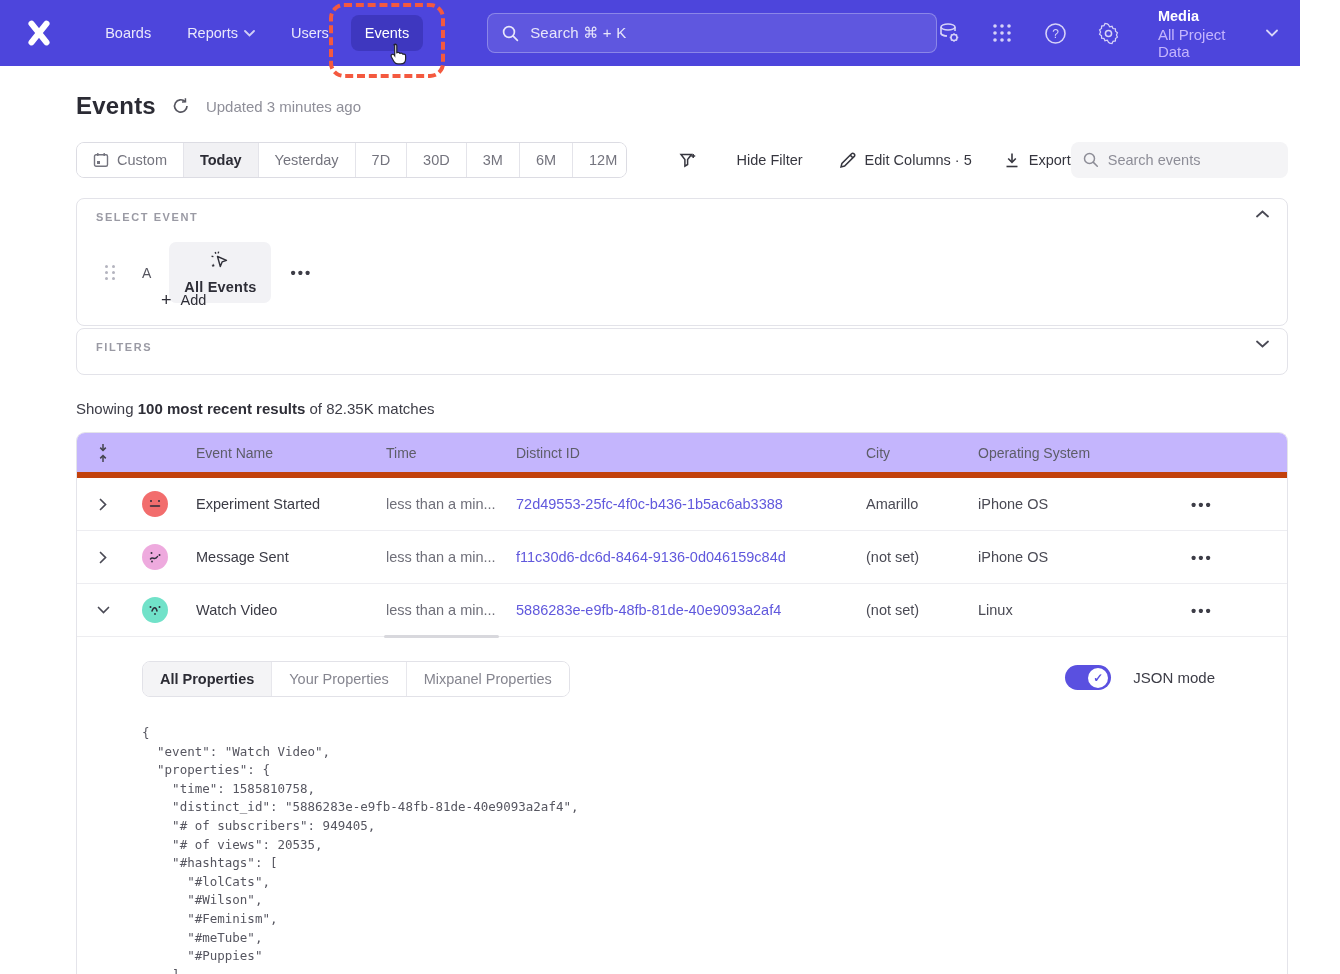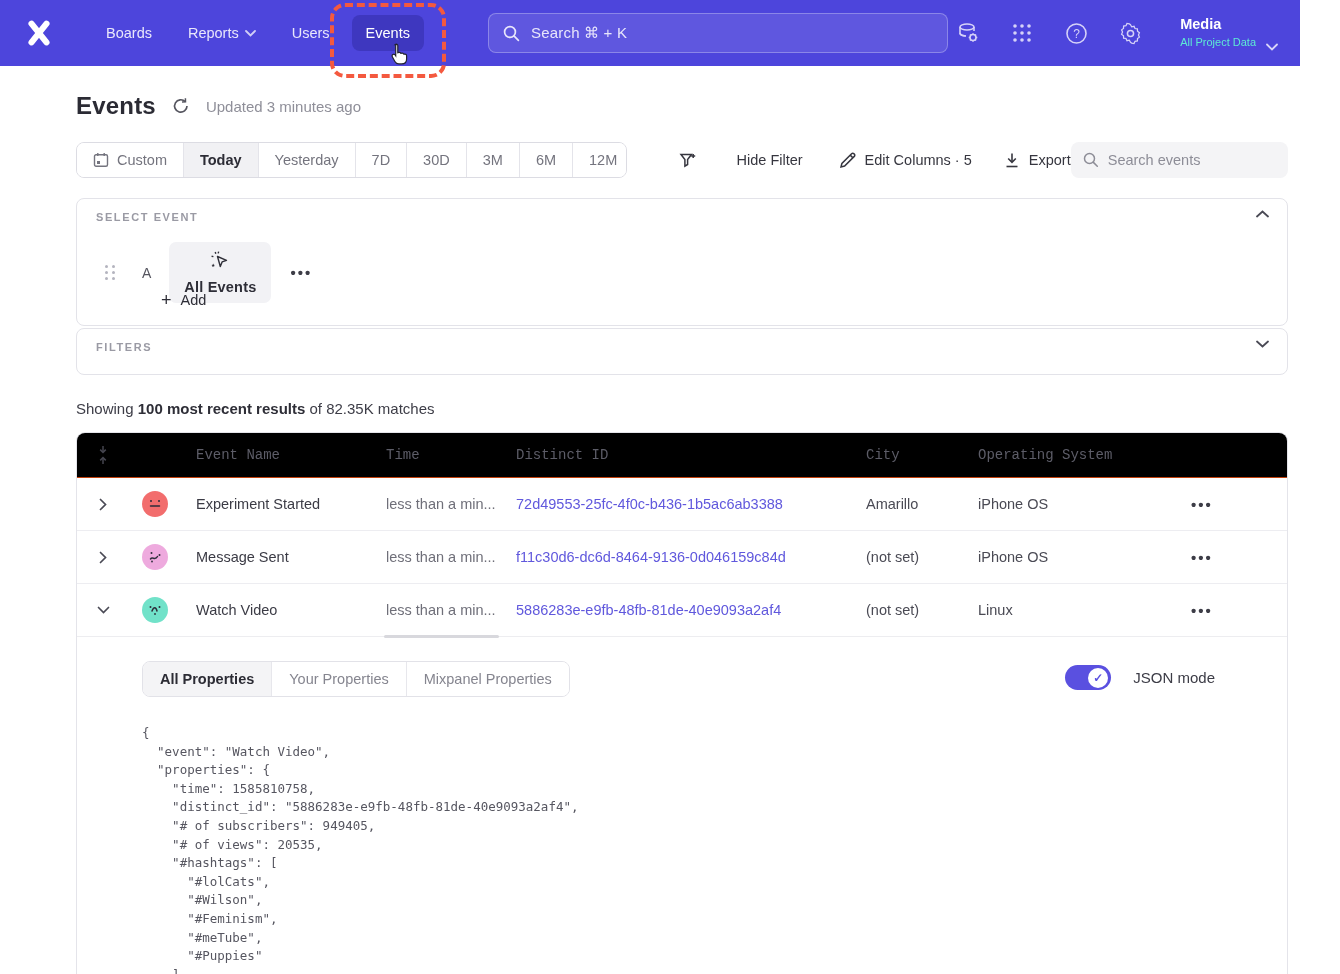--- a/index.html
+++ b/index.html
@@ -22,23 +22,23 @@
   .cursor-hand { position:absolute; left:52%; bottom:-14px; z-index:7; }
 
   .nav-search { margin-left:56px; width:460px; height:40px; border-radius:8px;
     background:rgba(255,255,255,0.10); border:1px solid rgba(255,255,255,0.28);
     display:flex; align-items:center; padding:16px 14px; gap:11px; color:#e8e6fb; }
   .nav-search span { font-size:15px; letter-spacing:.2px; }
 
   .nav-right { margin-left:auto; display:flex; align-items:center; gap:30px; }
   .nav-icon { width:24px; height:24px; display:flex; align-items:center; justify-content:center;
     color:#d6d2f8; cursor:pointer; }
-  .project { display:flex; align-items:flex-end; gap:10px; margin-left:8px; cursor:pointer; }
+  .project { display:flex; align-items:center; gap:10px; margin-left:8px; cursor:pointer; }
   .project-name { color:#fff; font-weight:bold; font-size:14.5px; line-height:19px; }
-  .project-scope { color:#5eead4; font-size:11px; line-height:17px; }
+  .project-scope { color:#c4b5fd; font-size:15px; line-height:17px; }
 
   
   .page-head { position:absolute; left:76px; top:92px; display:flex; align-items:center; gap:16px; }
   .page-title { font-size:24px; font-weight:bold; color:#2b2b34; letter-spacing:.2px; }
   .updated { color:#8f8f99; font-size:15px; }
   .refresh { color:#55555f; display:flex; cursor:pointer; }
 
   
   .toolbar { position:absolute; left:76px; top:142px; width:1212px; height:36px;
     display:flex; align-items:center; }
@@ -79,21 +79,21 @@
 
   
   .summary { position:absolute; left:76px; top:400px; font-size:15px; color:#3d3d47; }
   .summary b { color:#2e2e37; }
 
   
   .table { position:absolute; left:76px; top:432px; width:1212px; height:542px;
     border:1px solid #e4e4ea; border-radius:9px 9px 0 0; border-bottom:none; background:#fff; overflow:hidden; }
   .tgrid { display:grid; grid-template-columns:52px 52px 190px 130px 350px 112px 200px 1fr;
     align-items:center; }
-  .thead { height:45px; background:#000000; border-bottom:1px solid #c2410c;font-family:Liberation Mono, monospace; }
+  .thead { height:45px; background:#c4b5fd; border-bottom:6px solid #c2410c; }
   .th { font-size:14px; color:#5d5d68; padding-left:15px; }
   .th-icon { display:flex; justify-content:center; padding:0; color:#44444e; }
   .trow { height:53px; border-bottom:1px solid #ededf1; position:relative; }
   .trow.expanded { border-bottom:1px solid #ededf0; }
   .td { font-size:14.5px; color:#4a4a54; padding-left:15px; white-space:nowrap; overflow:hidden; }
   .td-expand { display:flex; justify-content:center; padding:0; color:#4a4a55; cursor:pointer; }
   .avatar { width:26px; height:26px; border-radius:50%; margin-left:13px; display:flex;
     align-items:center; justify-content:center; }
   .td-event { color:#3b3b45; }
   .td-time { color:#6f6f79; }

